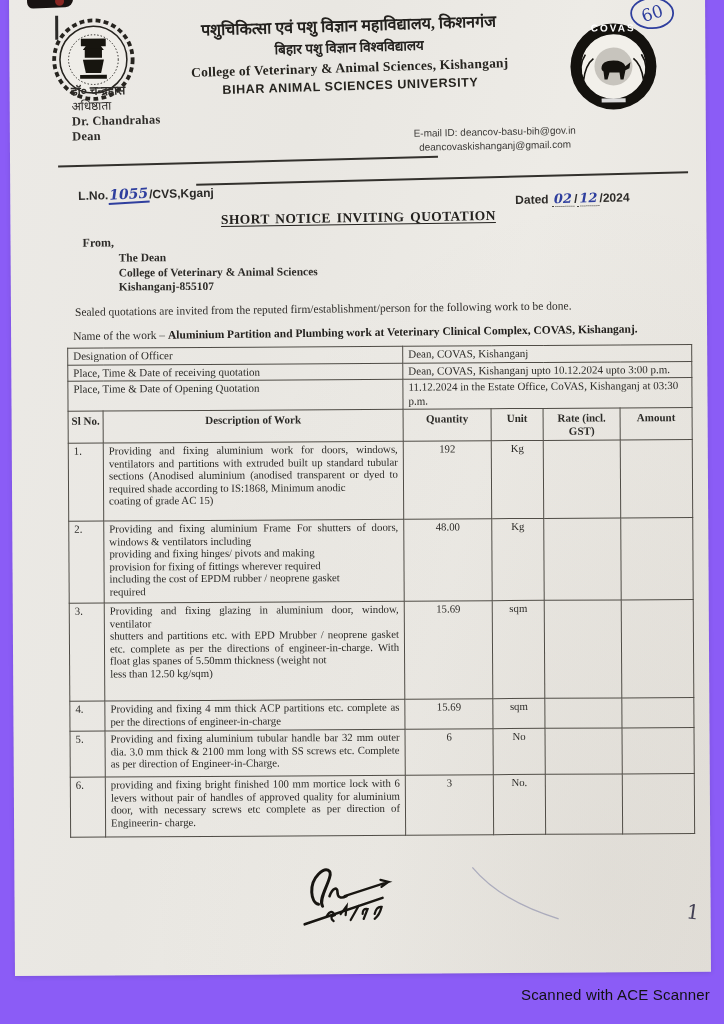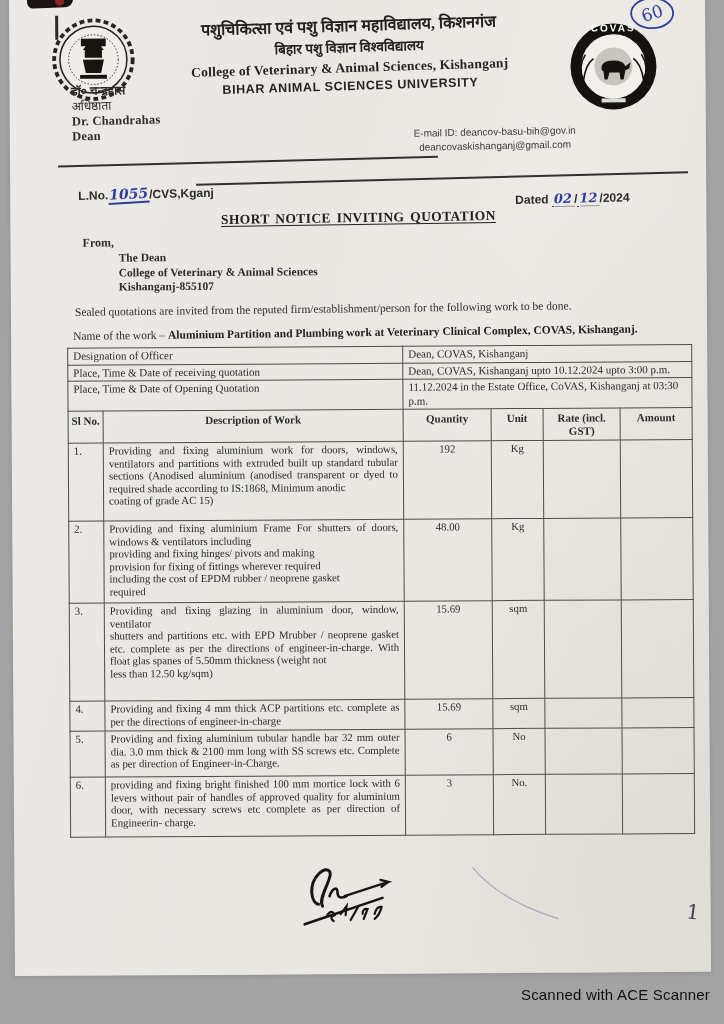--- a/index.html
+++ b/index.html
@@ -1,18 +1,18 @@
 <!DOCTYPE html>
 <html><head>
 <meta charset="utf-8">
 <style>
   * { margin:0; padding:0; box-sizing:border-box; }
   html,body { background:#ffffff; }
   .screen {
-    position:relative; width:724px; height:1024px; background:#a3a3a3;
+    position:relative; width:724px; height:1024px; background:#8b5cf6;
     overflow:hidden; font-family:"Liberation Serif", serif; color:#2e2c29;
   }
   .paper {
     position:absolute; left:12px; top:-6px; width:696px; height:980px;
     background:linear-gradient(104deg,#eceae6 0%, #e9e7e2 35%, #edebe6 62%, #e6e3dd 100%);
     transform:rotate(-0.35deg);
     box-shadow:0 1px 5px rgba(0,0,0,0.12);
   }
   .paper:after{
     content:""; position:absolute; inset:0;

